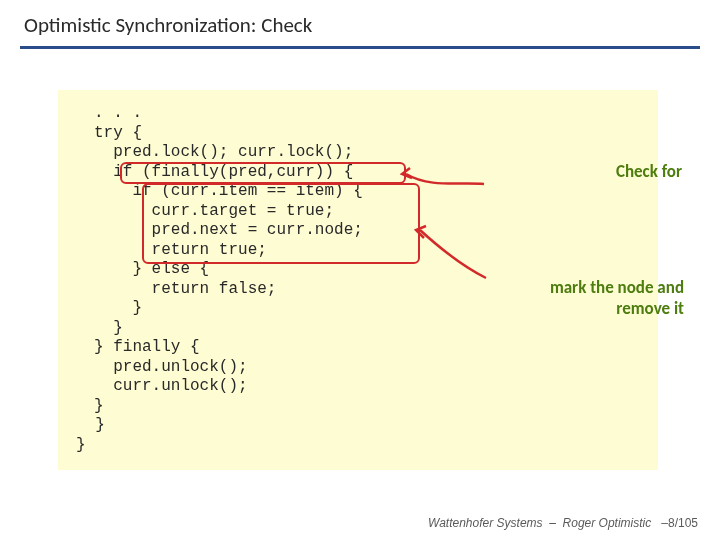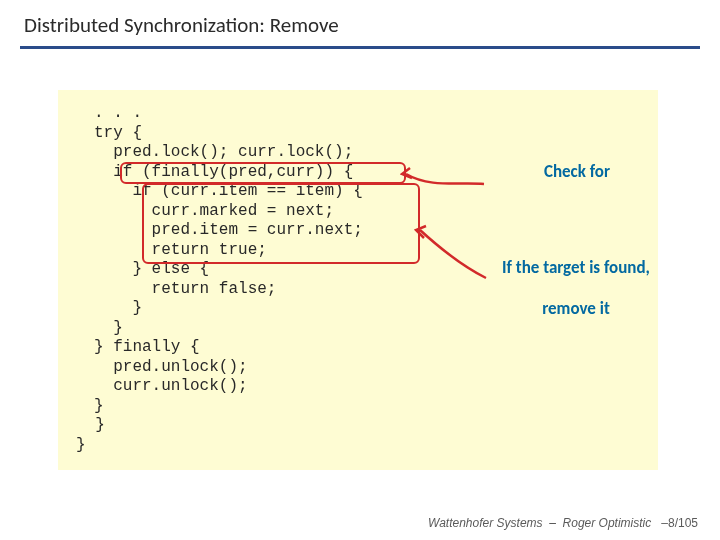--- a/index.html
+++ b/index.html
@@ -36,22 +36,22 @@
     font-size: 16px;
     line-height: 1.22;
     color: #292929;
     white-space: pre;
   }
   .annotation {
     position: absolute;
     font-family: Calibri, Arial, sans-serif;
     font-size: 17px;
     font-weight: 700;
-    color: #0369a1;
-    text-align: center;
+    color: #4d7c0f;
+    text-align: right;
     line-height: 1.2;
   }
   .anno1 { left: 472px; top: 162px; width: 210px; }
   .anno2 { left: 468px; top: 258px; width: 216px; }
   .highlight-box {
     position: absolute;
     border: 2px solid #d22a2a;
     border-radius: 6px;
     background: transparent;
   }
@@ -71,31 +71,31 @@
     font-style: italic;
     color: #5a5a5a;
     font-family: Arial, sans-serif;
   }
   .footer .pg { font-style: normal; }
 </style>
 </head>
 <body>
 
 <div class="title-bar">
-  <div class="title">Distributed Synchronization: Remove</div>
+  <div class="title">Optimistic Synchronization: Check</div>
 </div>
 <hr class="hr">
 
 <div class="code-block"><span>. . .</span>
 <span>try {</span>
 <span>  pred.lock(); curr.lock();</span>
 <span>  if (finally(pred,curr)) {</span>
 <span>    if (curr.item == item) {</span>
-<span>      curr.marked = next;</span>
-<span>      pred.item = curr.next;</span>
+<span>      curr.target = true;</span>
+<span>      pred.next = curr.node;</span>
 <span>      return true;</span>
 <span>    } else {</span>
 <span>      return false;</span>
 <span>    }</span>
 <span>  }</span>
 <span>} finally {</span>
 <span>  pred.unlock();</span>
 <span>  curr.unlock();</span>
 <span>}</span>
 <span style="margin-left:-18px">  }</span>
@@ -112,22 +112,22 @@
 <svg class="arrow" style="left:414px; top:222px; width:80px; height:70px;">
   <path d="M 6 8 C 30 30, 52 46, 72 56"></path>
   <path d="M 12 4 L 2 8 L 10 16" fill="none"></path>
 </svg>
 
 <div class="annotation anno1">
   <span>Check for</span><br>
 </div>
 
 <div class="annotation anno2">
-  <span>If the target is found,</span><br>
   <br>
+  <span>mark the node and</span><br>
   <span>remove it</span>
 </div>
 
 <div class="footer">
   <span>Wattenhofer Systems</span>
   &nbsp;<span>–</span>&nbsp;
   <span>Roger Optimistic</span>
   &nbsp;&nbsp;<span class="pg">–8/105</span>
 </div>
 

